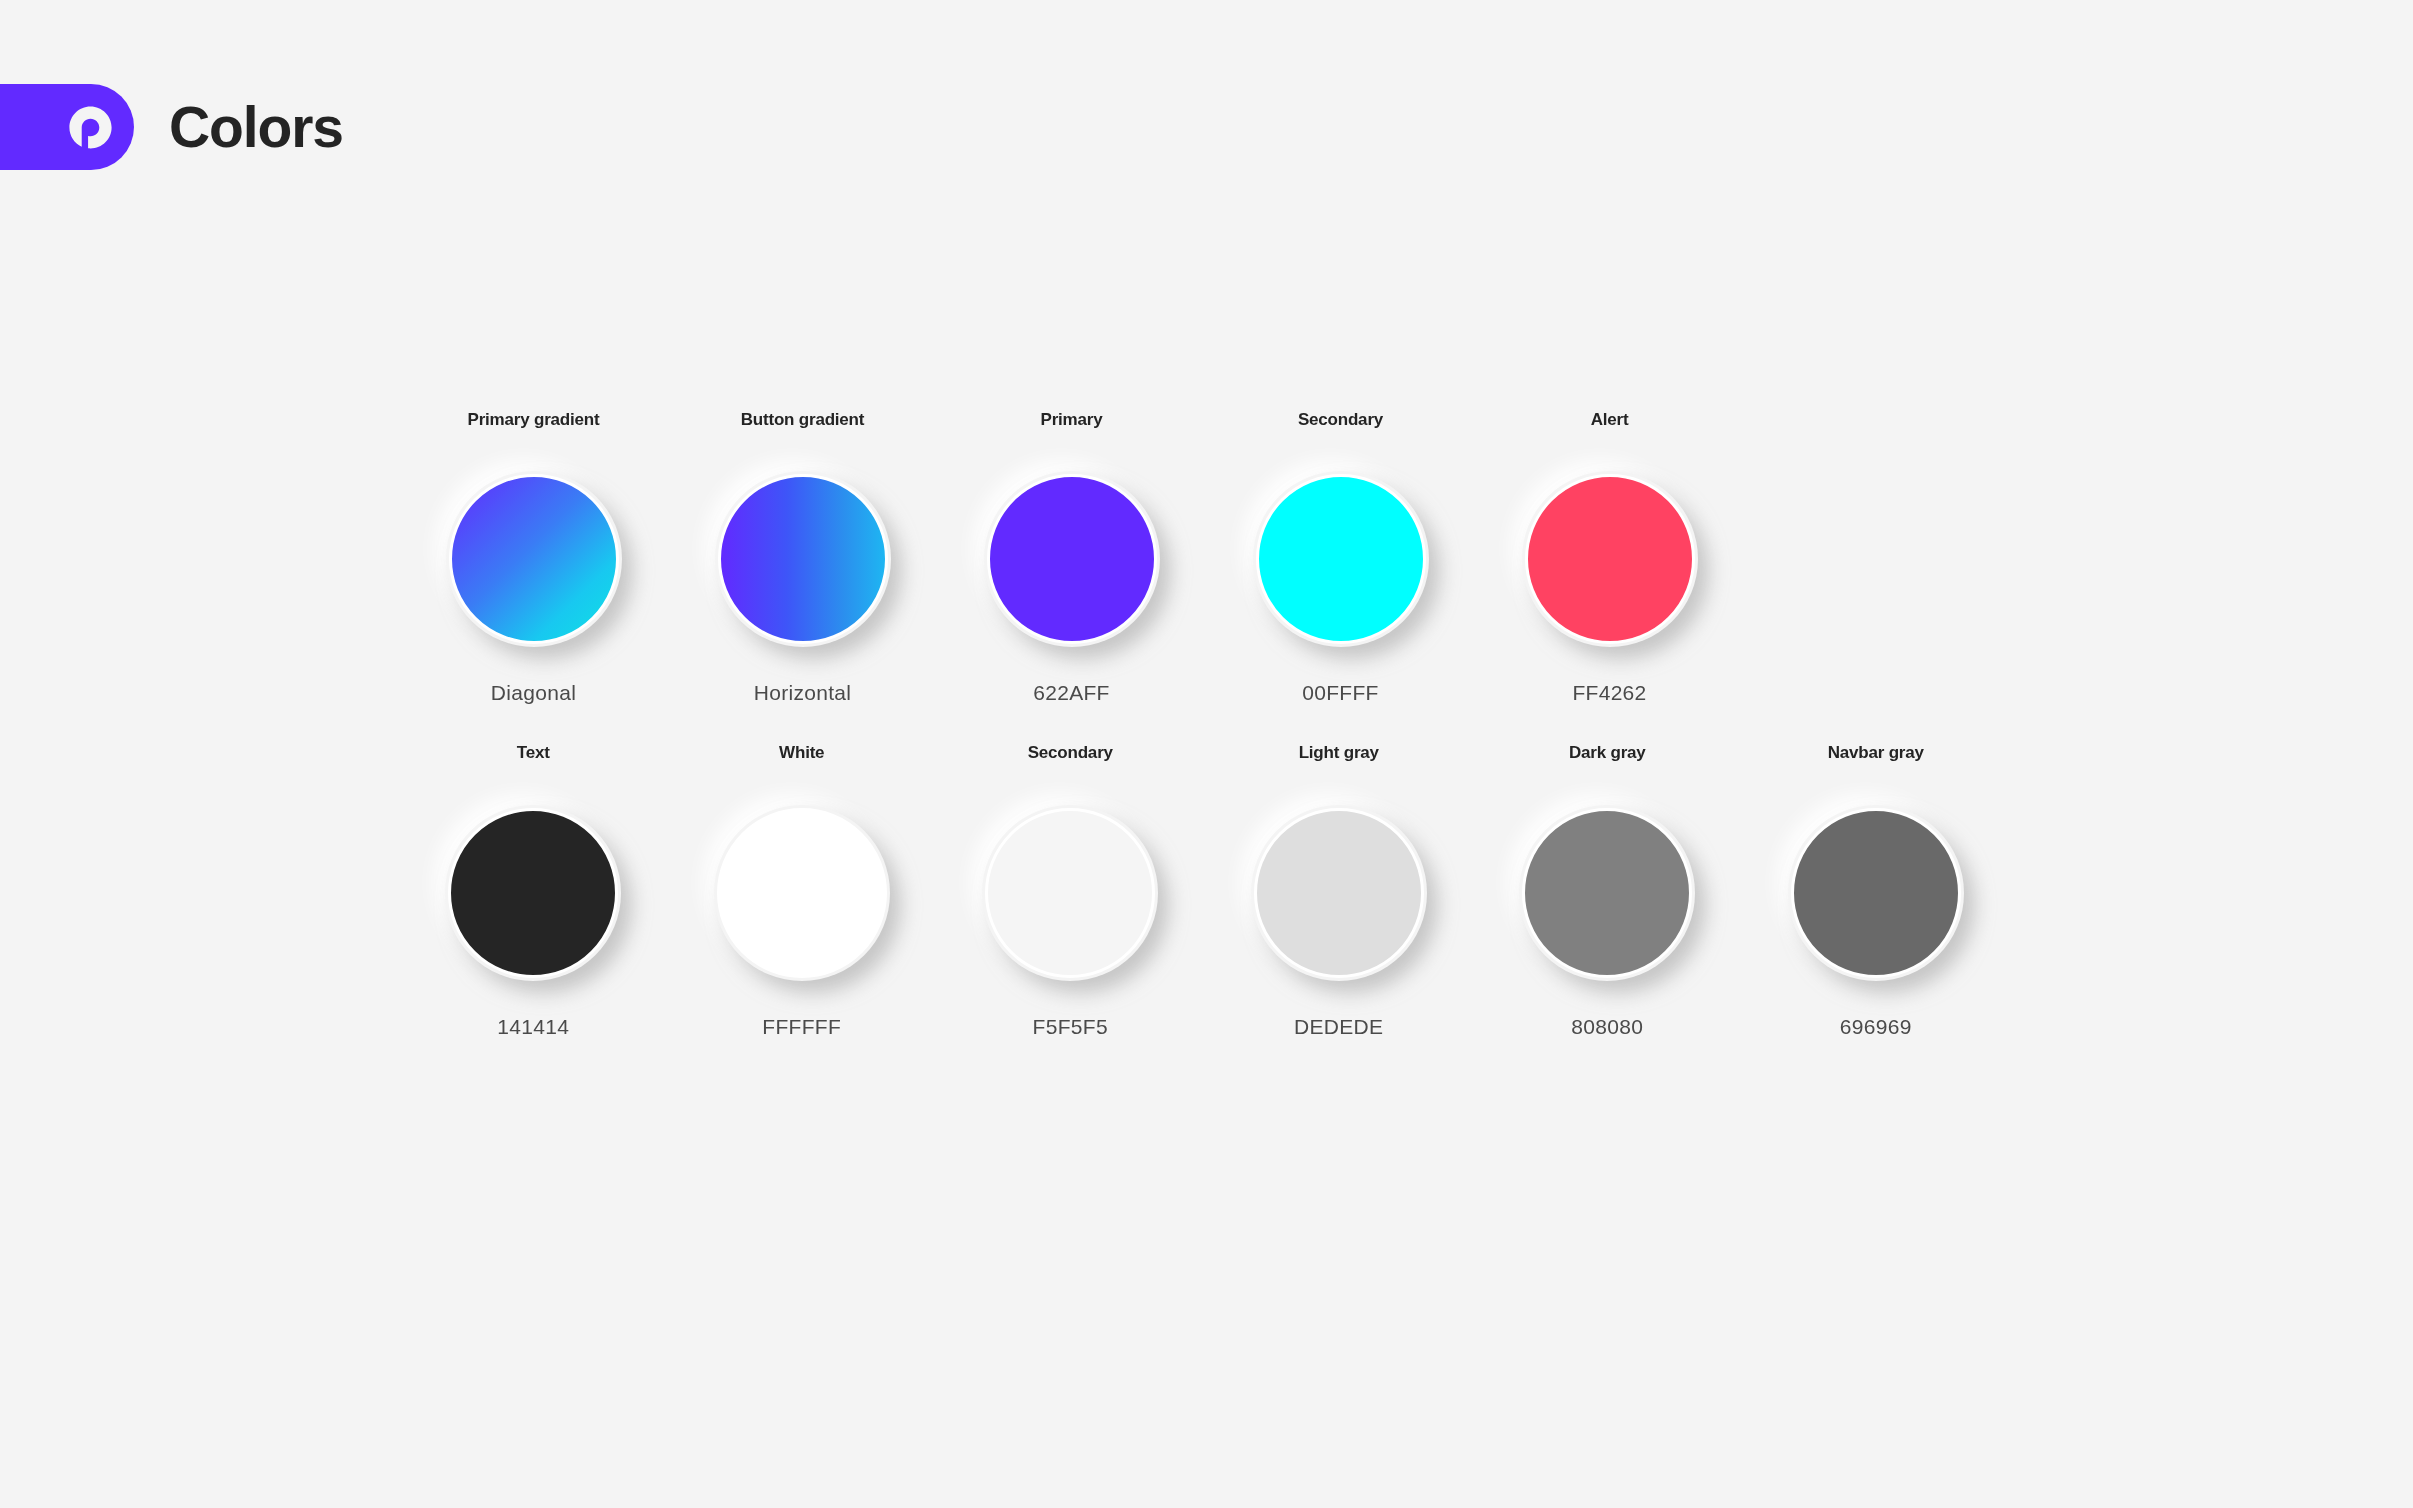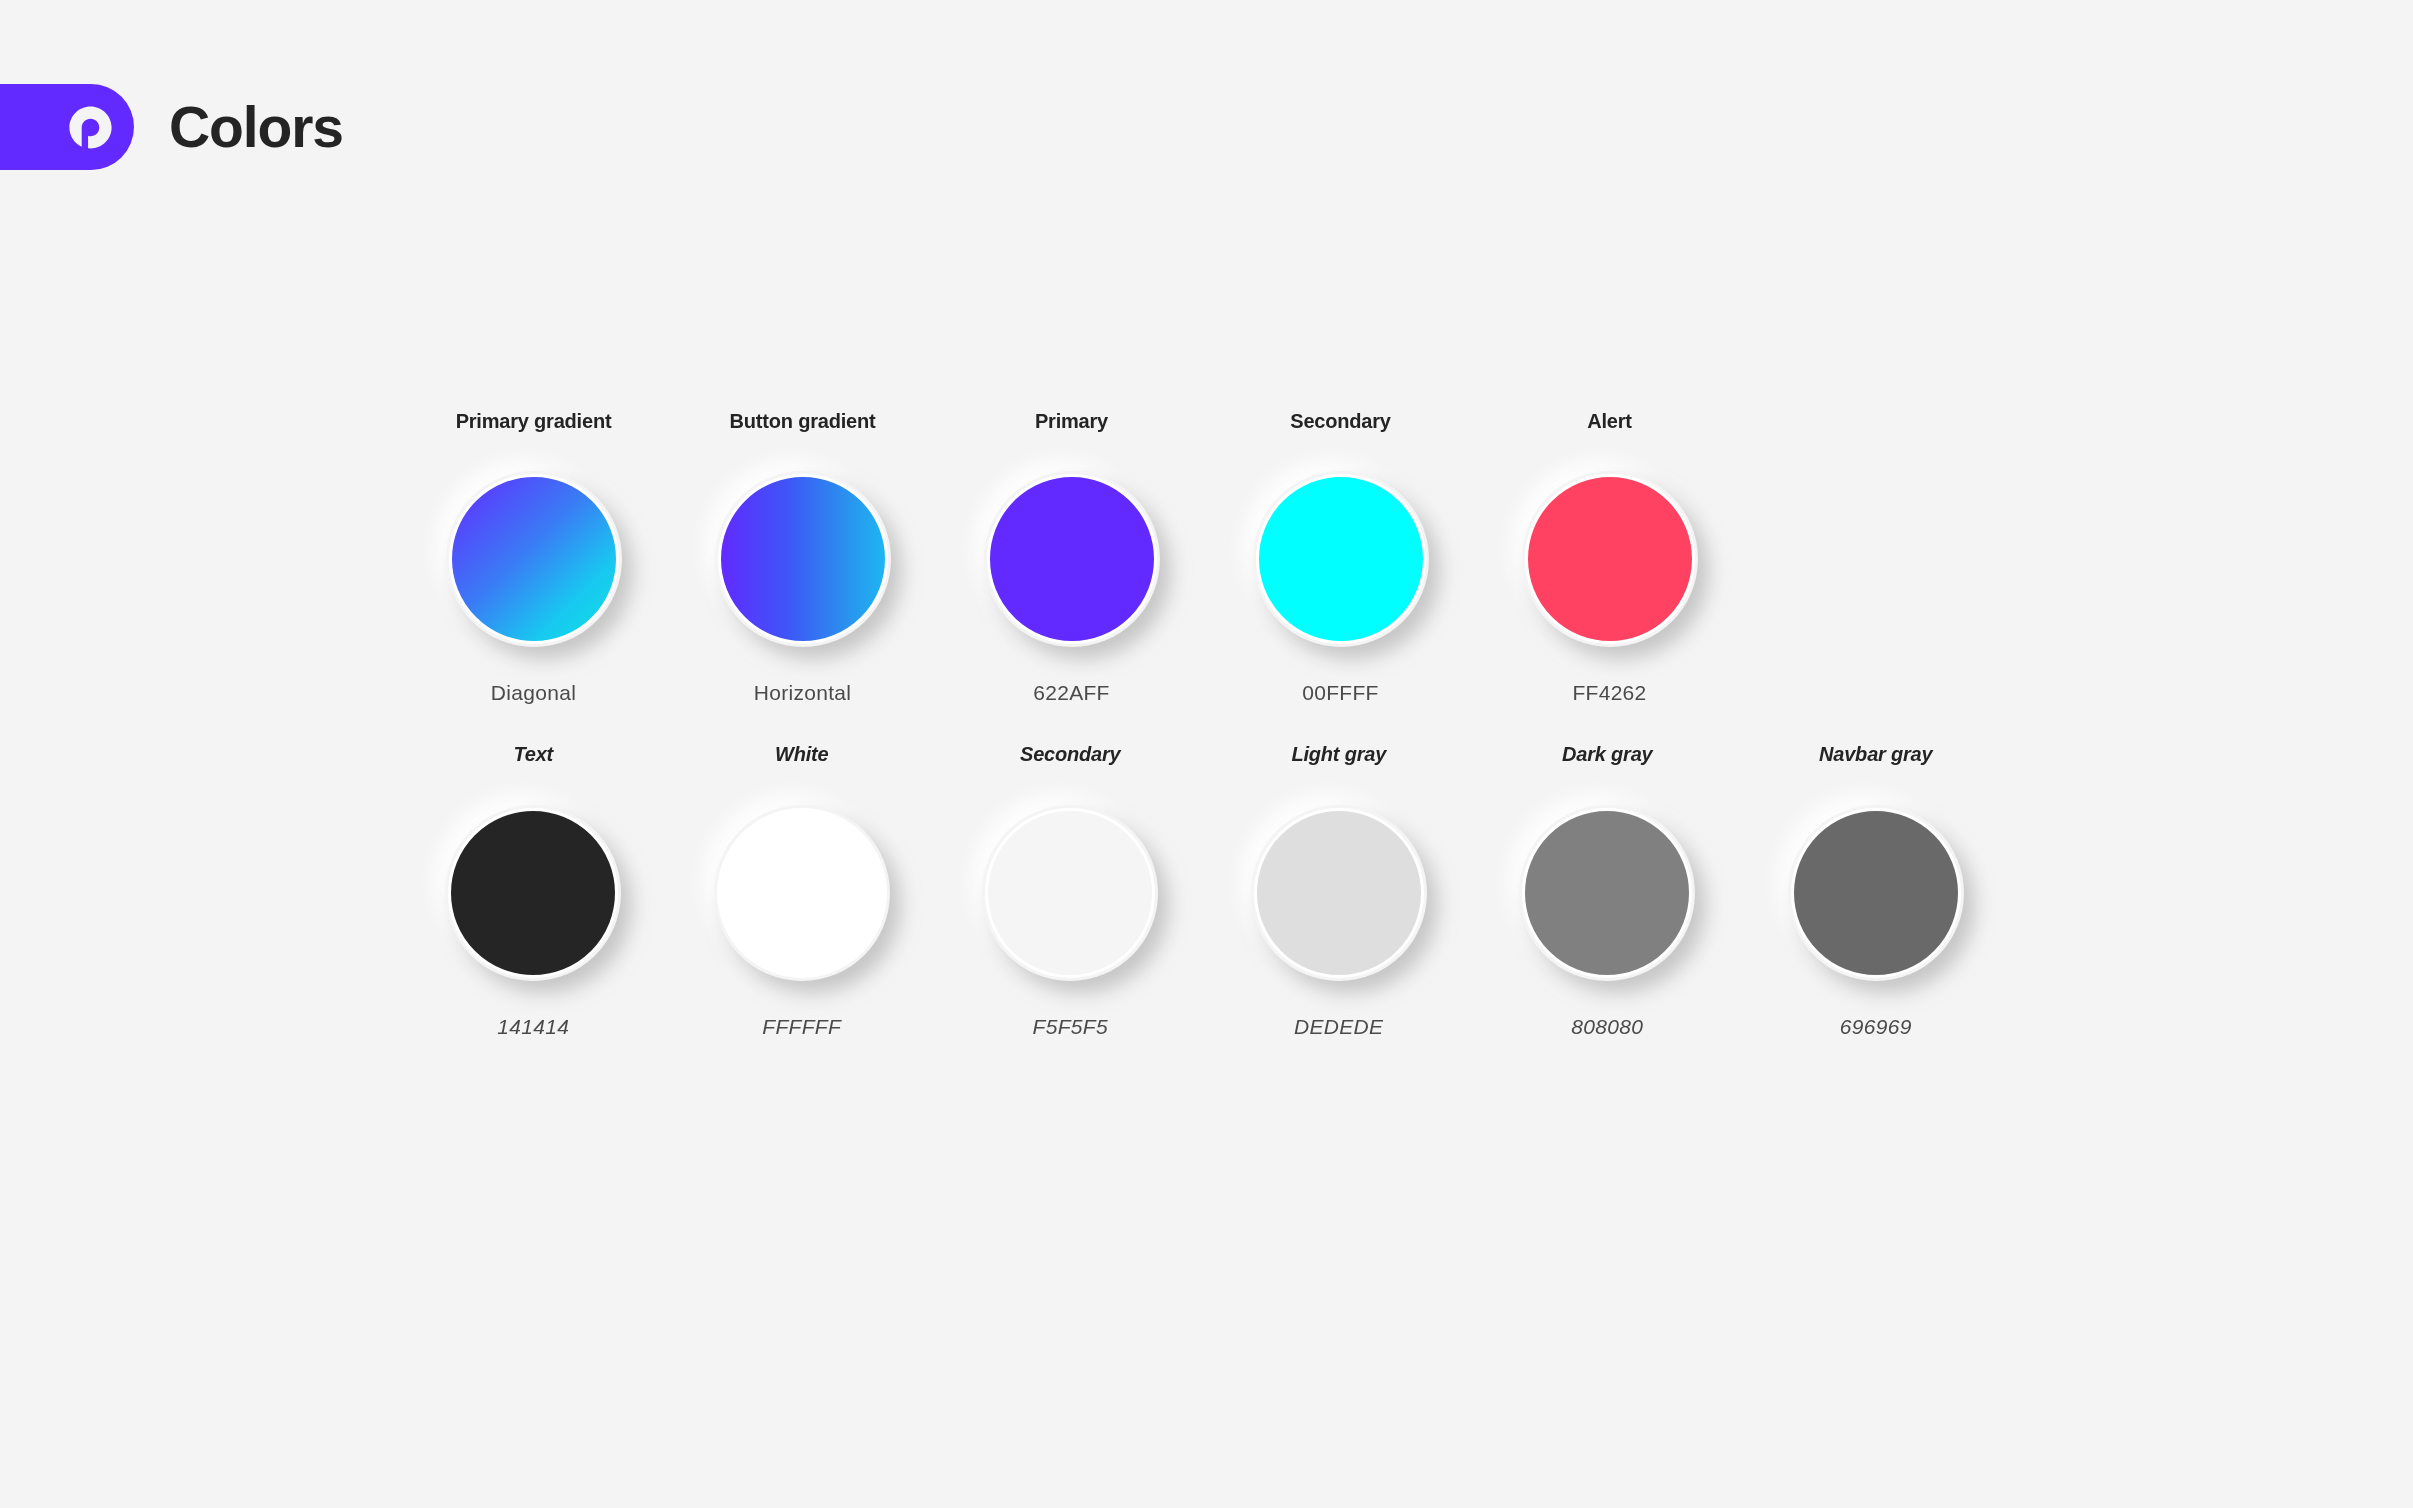--- a/index.html
+++ b/index.html
@@ -63,31 +63,31 @@
     left: 399px;
     top: 411px;
     width: 1611px;
   }
 
   .row {
     display: flex;
     width: 100%;
   }
 
-  .row.row-2 { margin-top: 41px; font-style: italic; }
+  .row.row-2 { margin-top: 41px; }
 
   .cell {
     width: 269px;
     display: flex;
     flex-direction: column;
     align-items: center;
   }
 
   .swatch-name {
-    font-size: 20px;
+    font-size: 17px;
     font-weight: bold;
     color: #242424;
     letter-spacing: -0.2px;
     line-height: 1;
     white-space: nowrap;
     text-align: left;
     height: 26.4px;
   }
 
   .disc-wrap {

